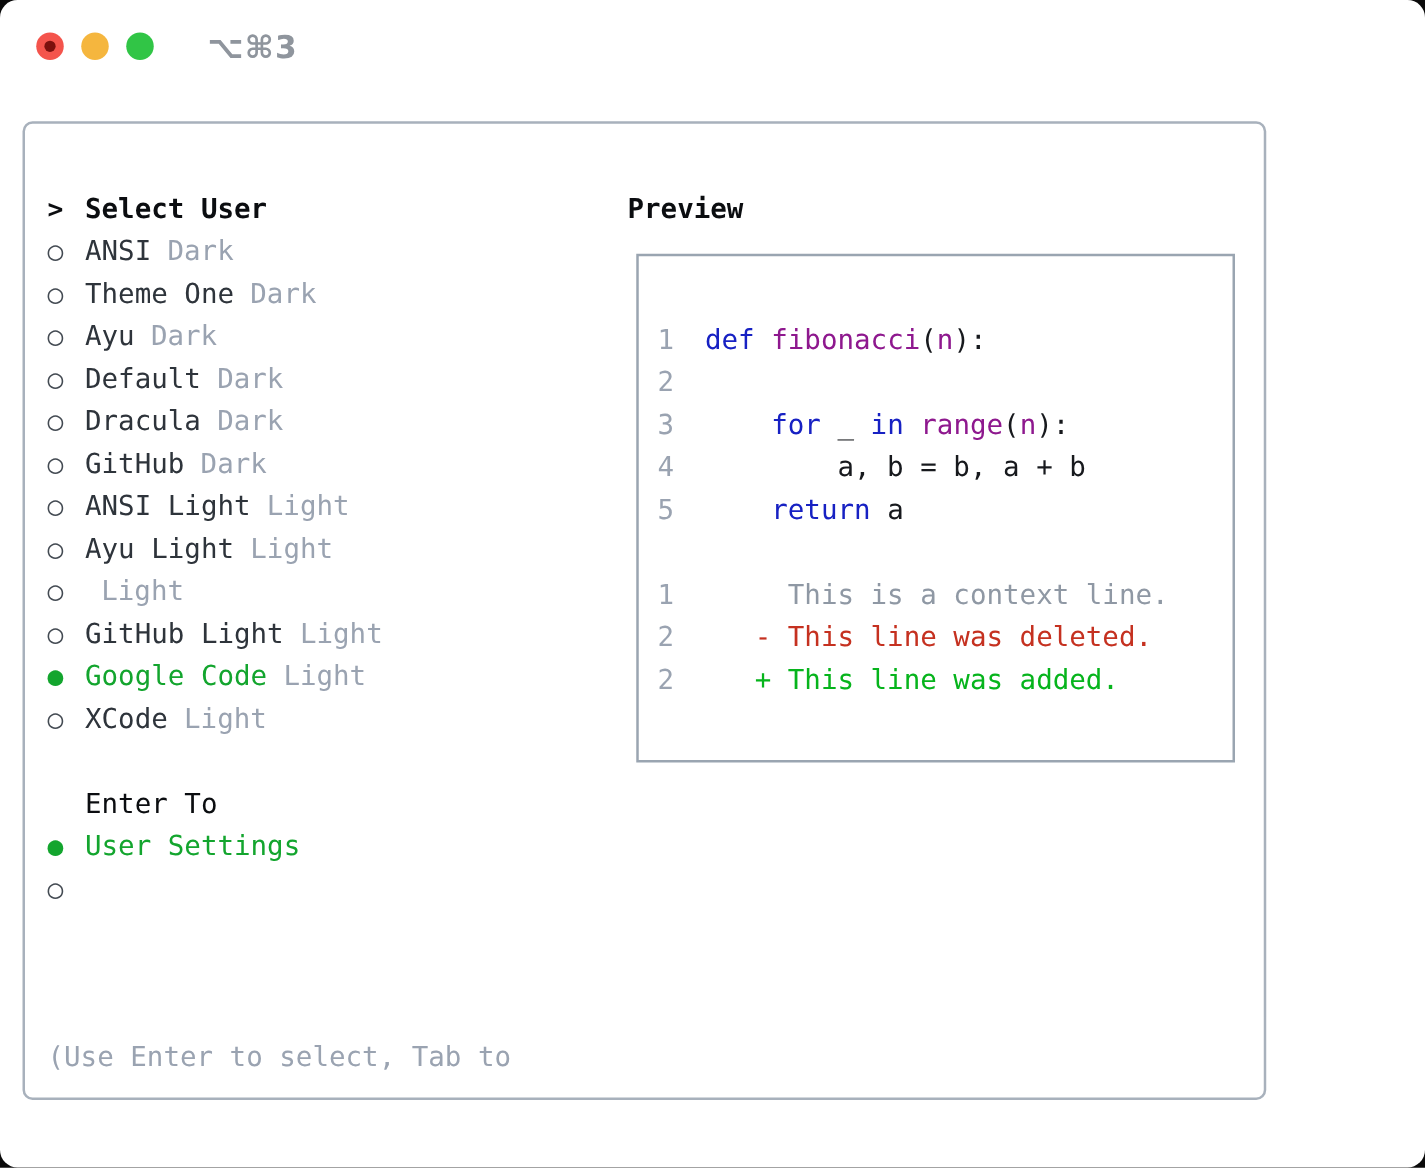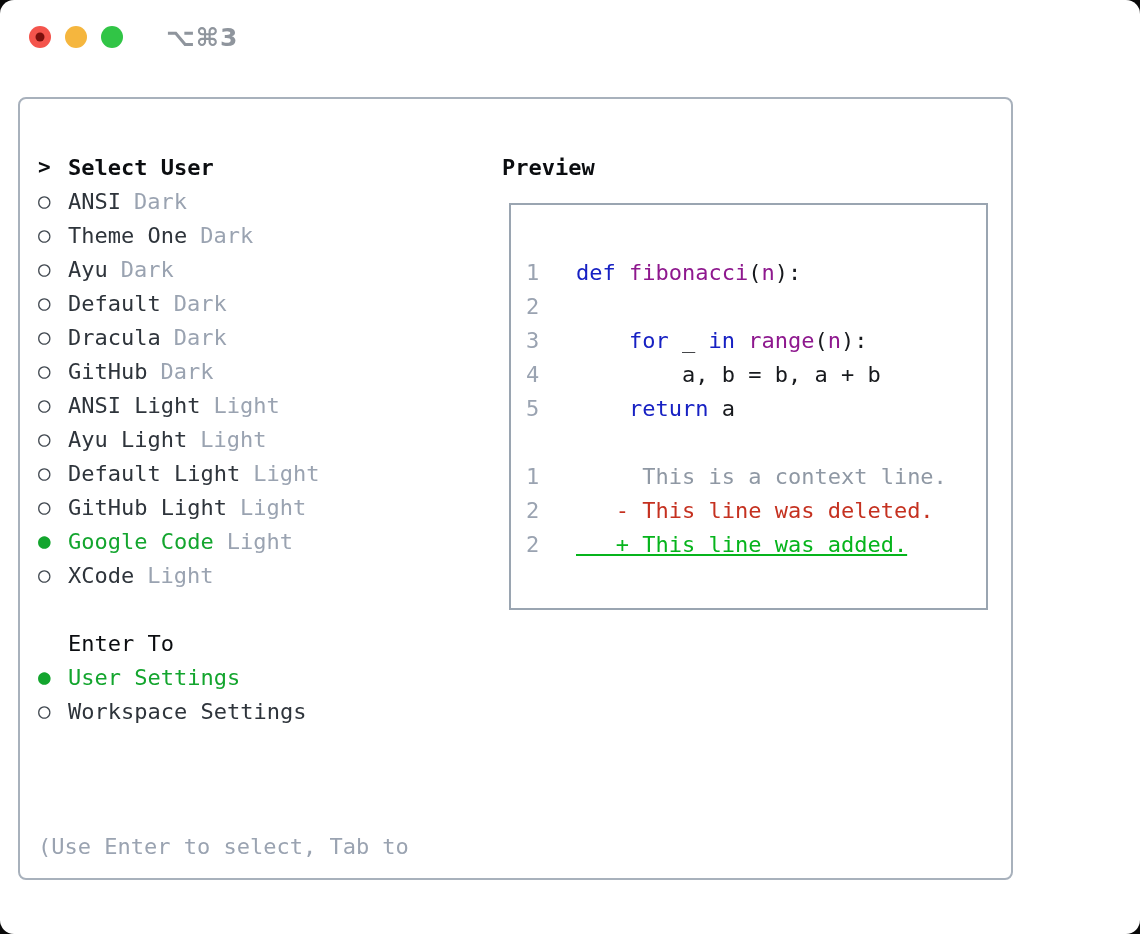--- a/index.html
+++ b/index.html
@@ -28,21 +28,21 @@
   #help { position:absolute; left:18px; top:663px; font-size:22px; line-height:34px; white-space:pre; }
 
   
   #preview-label { position:absolute; left:482px; top:51px; height:34px; display:flex; align-items:center;
                    font-size:22px; font-weight:700; }
   #preview-box { position:absolute; left:489px; top:104px; width:479px; height:407px;
                  border:2px solid var(--c-box_border); background:#fff; }
   #preview-lines { position:absolute; left:15px; top:16px; }
   .pline { display:flex; height:34px; align-items:center; white-space:pre; font-size:22px; }
   .ln { display:inline-block; width:30px; }
-  .lcontent { margin-left:20px; }
+  .lcontent { margin-left:8px; }
 </style>
 </head>
 <body>
 
 <div class="window">
 
   <div class="titlebar">
     <div id="tl-buttons">
         <div class="tl-btn" style="left: 29px; background: rgb(244, 84, 76);">
           <div class="tl-dot" style="background: rgb(123, 16, 13);"></div>
@@ -60,50 +60,50 @@
         <span class="marker">&gt;</span><span>Select User</span>
       </div>
     <div class="row"><span class="marker" style="color: var(--c-marker);">○</span><span style="color: var(--c-name);">ANSI</span><span class="variant" style="color: var(--c-muted);">Dark</span></div>
         <div class="row"><span class="marker" style="color: var(--c-marker);">○</span><span style="color: var(--c-name);">Theme One</span><span class="variant" style="color: var(--c-muted);">Dark</span></div>
         <div class="row"><span class="marker" style="color: var(--c-marker);">○</span><span style="color: var(--c-name);">Ayu</span><span class="variant" style="color: var(--c-muted);">Dark</span></div>
         <div class="row"><span class="marker" style="color: var(--c-marker);">○</span><span style="color: var(--c-name);">Default</span><span class="variant" style="color: var(--c-muted);">Dark</span></div>
         <div class="row"><span class="marker" style="color: var(--c-marker);">○</span><span style="color: var(--c-name);">Dracula</span><span class="variant" style="color: var(--c-muted);">Dark</span></div>
         <div class="row"><span class="marker" style="color: var(--c-marker);">○</span><span style="color: var(--c-name);">GitHub</span><span class="variant" style="color: var(--c-muted);">Dark</span></div>
         <div class="row"><span class="marker" style="color: var(--c-marker);">○</span><span style="color: var(--c-name);">ANSI Light</span><span class="variant" style="color: var(--c-muted);">Light</span></div>
         <div class="row"><span class="marker" style="color: var(--c-marker);">○</span><span style="color: var(--c-name);">Ayu Light</span><span class="variant" style="color: var(--c-muted);">Light</span></div>
-        <div class="row"><span class="marker" style="color: var(--c-marker);">○</span><span style="color: var(--c-name);">Default Light</span><span class="variant" style="color: var(--c-muted);">Light</span></div>
+        <div class="row"><span class="marker" style="color: var(--c-marker);">○</span><span class="variant" style="color: var(--c-muted);">Light</span></div>
         <div class="row"><span class="marker" style="color: var(--c-marker);">○</span><span style="color: var(--c-name);">GitHub Light</span><span class="variant" style="color: var(--c-muted);">Light</span></div>
         <div class="row"><span class="marker" style="color: var(--c-accent);">●</span><span style="color: var(--c-accent);">Google Code</span><span class="variant" style="color: var(--c-muted);">Light</span></div>
         <div class="row"><span class="marker" style="color: var(--c-marker);">○</span><span style="color: var(--c-name);">XCode</span><span class="variant" style="color: var(--c-muted);">Light</span></div>
       </div>
 
     <div class="list" id="apply-list">
       <div class="row" style="color: var(--c-header_text);">
         <span class="marker"> </span><span>Enter To</span>
       </div>
     <div class="row"><span class="marker" style="color: var(--c-accent);">●</span><span style="color: var(--c-accent);">User Settings</span></div>
-        <div class="row"><span class="marker" style="color: var(--c-marker);">○</span><span style="color: var(--c-name);">Workspace Settings</span></div>
+        <div class="row"><span class="marker" style="color: var(--c-marker);">○</span></div>
       </div>
 
     <div id="help" style="color: var(--c-muted);">
       <div>(Use Enter to select, Tab to</div>
       <div>change focus)</div>
     </div>
 
     <div id="preview-label" style="color: var(--c-header_text);">Preview</div>
 
     <div id="preview-box">
       <div id="preview-lines">
           <div class="pline"><span class="ln" style="color: var(--c-muted);"></span><span class="lcontent"></span></div>
           <div class="pline"><span class="ln" style="color: var(--c-muted);">1</span><span class="lcontent"><span style="color: var(--c-keyword);">def</span><span style="color: var(--c-plain);"> </span><span style="color: var(--c-function);">fibonacci</span><span style="color: var(--c-plain);">(</span><span style="color: var(--c-function);">n</span><span style="color: var(--c-plain);">):</span></span></div>
           <div class="pline"><span class="ln" style="color: var(--c-muted);">2</span></div>
           <div class="pline"><span class="ln" style="color: var(--c-muted);">3</span><span class="lcontent"><span style="color: var(--c-plain);">    </span><span style="color: var(--c-keyword);">for</span><span style="color: var(--c-plain);"> _ </span><span style="color: var(--c-keyword);">in</span><span style="color: var(--c-plain);"> </span><span style="color: var(--c-function);">range</span><span style="color: var(--c-plain);">(</span><span style="color: var(--c-function);">n</span><span style="color: var(--c-plain);">):</span></span></div>
           <div class="pline"><span class="ln" style="color: var(--c-muted);">4</span><span class="lcontent"><span style="color: var(--c-plain);">        a, b = b, a + b</span></span></div>
           <div class="pline"><span class="ln" style="color: var(--c-muted);">5</span><span class="lcontent"><span style="color: var(--c-plain);">    </span><span style="color: var(--c-keyword);">return</span><span style="color: var(--c-plain);"> a</span></span></div>
           <div class="pline"><span class="ln" style="color: var(--c-muted);"></span><span class="lcontent"></span></div>
           <div class="pline"><span class="ln" style="color: var(--c-muted);">1</span><span class="lcontent"><span style="color: var(--c-context);">     This is a context line.</span></span></div>
           <div class="pline"><span class="ln" style="color: var(--c-muted);">2</span><span class="lcontent"><span style="color: var(--c-deleted);">   - This line was deleted.</span></span></div>
-          <div class="pline"><span class="ln" style="color: var(--c-muted);">2</span><span class="lcontent"><span style="color: var(--c-added); text-decoration: underline;">   + This line was added.</span></span></div>
+          <div class="pline"><span class="ln" style="color: var(--c-muted);">2</span><span class="lcontent"><span style="color: var(--c-added);">   + This line was added.</span></span></div>
         </div>
     </div>
 
   </div>
 </div>
 
 </body></html>

